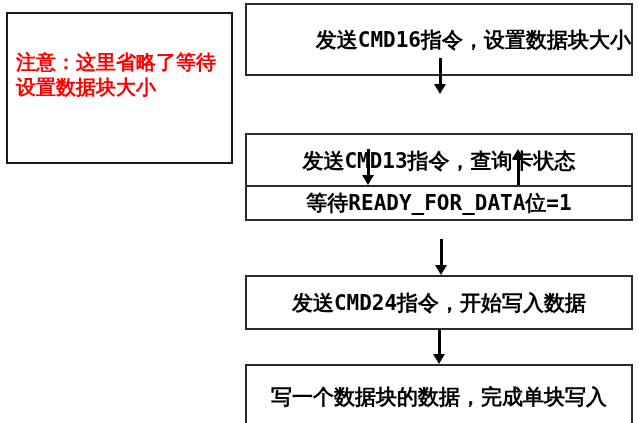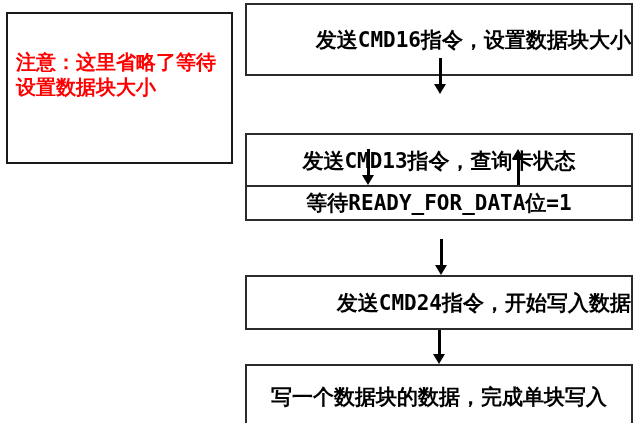--- a/index.html
+++ b/index.html
@@ -46,21 +46,21 @@
     align-items: center;
     justify-content: center;
     font-weight: bold;
     font-size: 21px;
     color: #000000;
     white-space: nowrap;
   }
   .b1 { top: 3px;   height: 73px; justify-content: flex-end; }
   .b2 { top: 94px;  height: 55px; margin-top: 39px; }
   .b3 { top: 185px; height: 36px; }
-  .b4 { top: 275px; height: 55px; justify-content: flex-end; }
+  .b4 { top: 275px; height: 55px; }
   .b5 { top: 364px; height: 65px; }
   .code {
     font-family: "DejaVu Sans Mono", monospace;
     font-weight: bold;
   }
 
   
   .arrow { position: absolute; width: 12px; }
   .arrow .stem {
     position: absolute;

